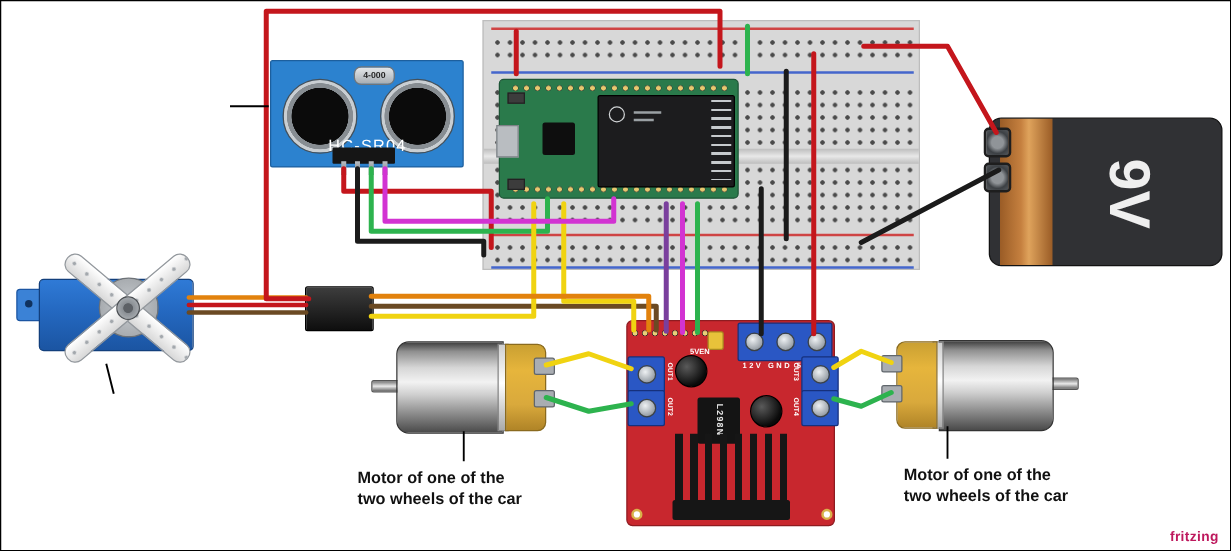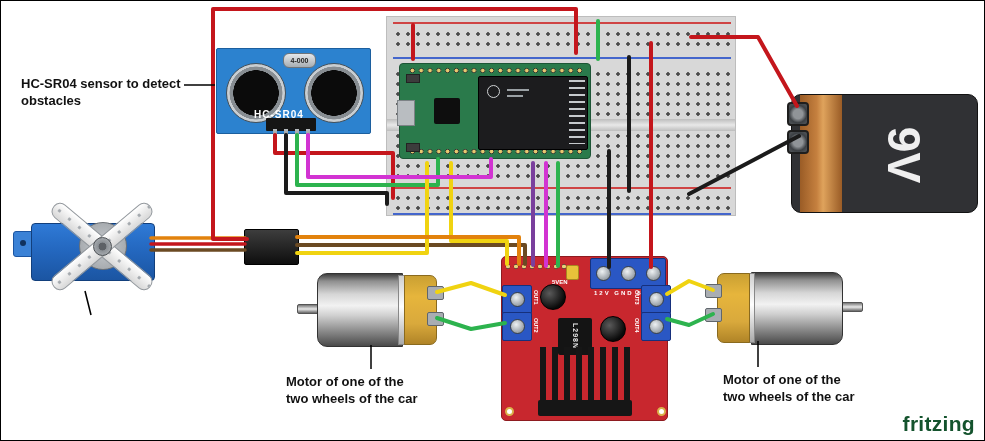--- a/index.html
+++ b/index.html
@@ -1,20 +1,20 @@
 <!DOCTYPE html>
 <html style="--wire_red: #c4161c; --wire_black: #1b1b1b; --wire_yellow: #f0d311; --wire_green: #2db34e; --wire_magenta: #d233d2; --wire_purple: #7a3f9d; --wire_orange: #e2820d; --wire_brown: #6b4a23; --pcb_red: #c8272e; --pcb_green: #2a7a4b; --sensor_blue: #2c82cf; --servo_blue: #2468c0; --terminal_blue: #2a57c4; --battery_body: #303134; --battery_copper: #c5803f; --motor_cap_yellow: #e6b53c; --breadboard: #d8d8d8;"><head>
 <meta charset="utf-8">
 <style>
   html,body{margin:0;padding:0;background:#fff;}
   #canvas{position:relative;width:985px;height:441px;background:#fff;border:1px solid #000;
           box-sizing:border-box;font-family:"Liberation Sans",sans-serif;overflow:hidden;}
   .abs{position:absolute;}
   .note{position:absolute;font-size:13px;font-weight:bold;color:#111;line-height:1.32;}
-  .watermark{position:absolute;right:9px;bottom:4px;font-size:21px;font-weight:bold;color:#14532d;letter-spacing:.3px;}
+  .watermark{position:absolute;right:9px;bottom:4px;font-size:11px;font-weight:bold;color:#be185d;letter-spacing:.3px;}
 
   
   .breadboard{position:absolute;left:385px;top:15px;width:350px;height:200px;
               background:var(--breadboard,#d8d8d8);border:1px solid #bdbdbd;box-sizing:border-box;}
   .bb-dots{position:absolute;left:6px;width:338px;
            background-image:radial-gradient(circle,#4a4a4a 1.5px,transparent 2px);
            background-size:10px 10px;}
   .bb-line{position:absolute;left:6px;width:338px;height:2px;}
   .bb-channel{position:absolute;left:0;width:100%;height:12px;
               background:linear-gradient(180deg,#bdbdbd,#e8e8e8 50%,#bdbdbd);}
@@ -34,22 +34,22 @@
   .esp-btn{position:absolute;left:6px;width:12px;height:7px;background:#3c3c3c;border:1px solid #222;}
 
   
   .hcsr04{position:absolute;left:215px;top:47px;width:155px;height:86px;
           background:var(--sensor_blue,#2c82cf);border:1px solid #1c5f9e;border-radius:2px;box-sizing:border-box;}
   .transducer{position:absolute;top:14px;width:58px;height:58px;border-radius:50%;border:1px solid #44505a;
       background:radial-gradient(circle,#0b0b0b 0 55%,#878d92 56% 64%,#c9ced2 65% 78%,#8d9398 79% 86%,#b4b9bd 87% 100%);}
   .crystal{position:absolute;left:66px;top:4px;width:31px;height:13px;border-radius:6px;
            background:linear-gradient(180deg,#e4e7ea,#a7adb2);border:1px solid #6e747a;
            font-size:7px;font-weight:bold;color:#222;text-align:center;line-height:13px;}
-  .sensor-silk{position:absolute;left:37px;top:60px;width:80px;
-               color:#fff;font-size:10px;font-weight:bold;letter-spacing:1px;}
+  .sensor-silk{position:absolute;left:37px;top:60px;width:80px;text-align:center;
+               color:#fff;font-size:13px;font-weight:normal;letter-spacing:1px;}
   .sensor-header{position:absolute;left:265px;top:117px;width:50px;height:13px;background:#151515;border-radius:1px;}
   .sensor-pin{position:absolute;top:128px;width:4px;height:11px;background:linear-gradient(180deg,#b9bec2,#787d82);}
 
   
   .battery{position:absolute;left:790px;top:93px;width:187px;height:119px;border-radius:10px;
            background:var(--battery_body,#303134);border:1px solid #121212;box-sizing:border-box;}
   .bat-copper{position:absolute;left:8px;top:0;width:42px;height:100%;
               background:linear-gradient(90deg,#9a5c26,var(--battery_copper,#c5803f) 40%,#dfa35c 55%,#9a5c26);}
   .bat-term{position:absolute;left:-5px;width:18px;height:20px;border-radius:4px;border:2px solid #1e1e1e;
             background:radial-gradient(circle,#909498 0 35%,#3c4044 65%,#55595d);}
@@ -258,18 +258,17 @@
     <polyline class="wire w-magenta" points="545,162 545,265"></polyline>
     <polyline class="wire w-purple" points="532,162 532,264"></polyline>
     <polyline class="wire w-orange" points="296,236 518,236 518,263"></polyline>
 
     <line class="pointer" x1="183" y1="84" x2="214" y2="84"></line>
     <line class="pointer" x1="90" y1="314" x2="84" y2="290"></line>
     <line class="pointer" x1="370" y1="368" x2="370" y2="344"></line>
     <line class="pointer" x1="757" y1="366" x2="757" y2="340"></line>
   </svg>
 
-  <div class="note" style="left:20px;top:74px;width:172px;">HC-SR04 sensor to detect obstacles</div>
   <div class="note" style="left:285px;top:372px;width:138px;">Motor of one of the two wheels of the car</div>
   <div class="note" style="left:722px;top:370px;width:138px;">Motor of one of the two wheels of the car</div>
   <div class="watermark">fritzing</div>
 
 </div>
 
 </body></html>

